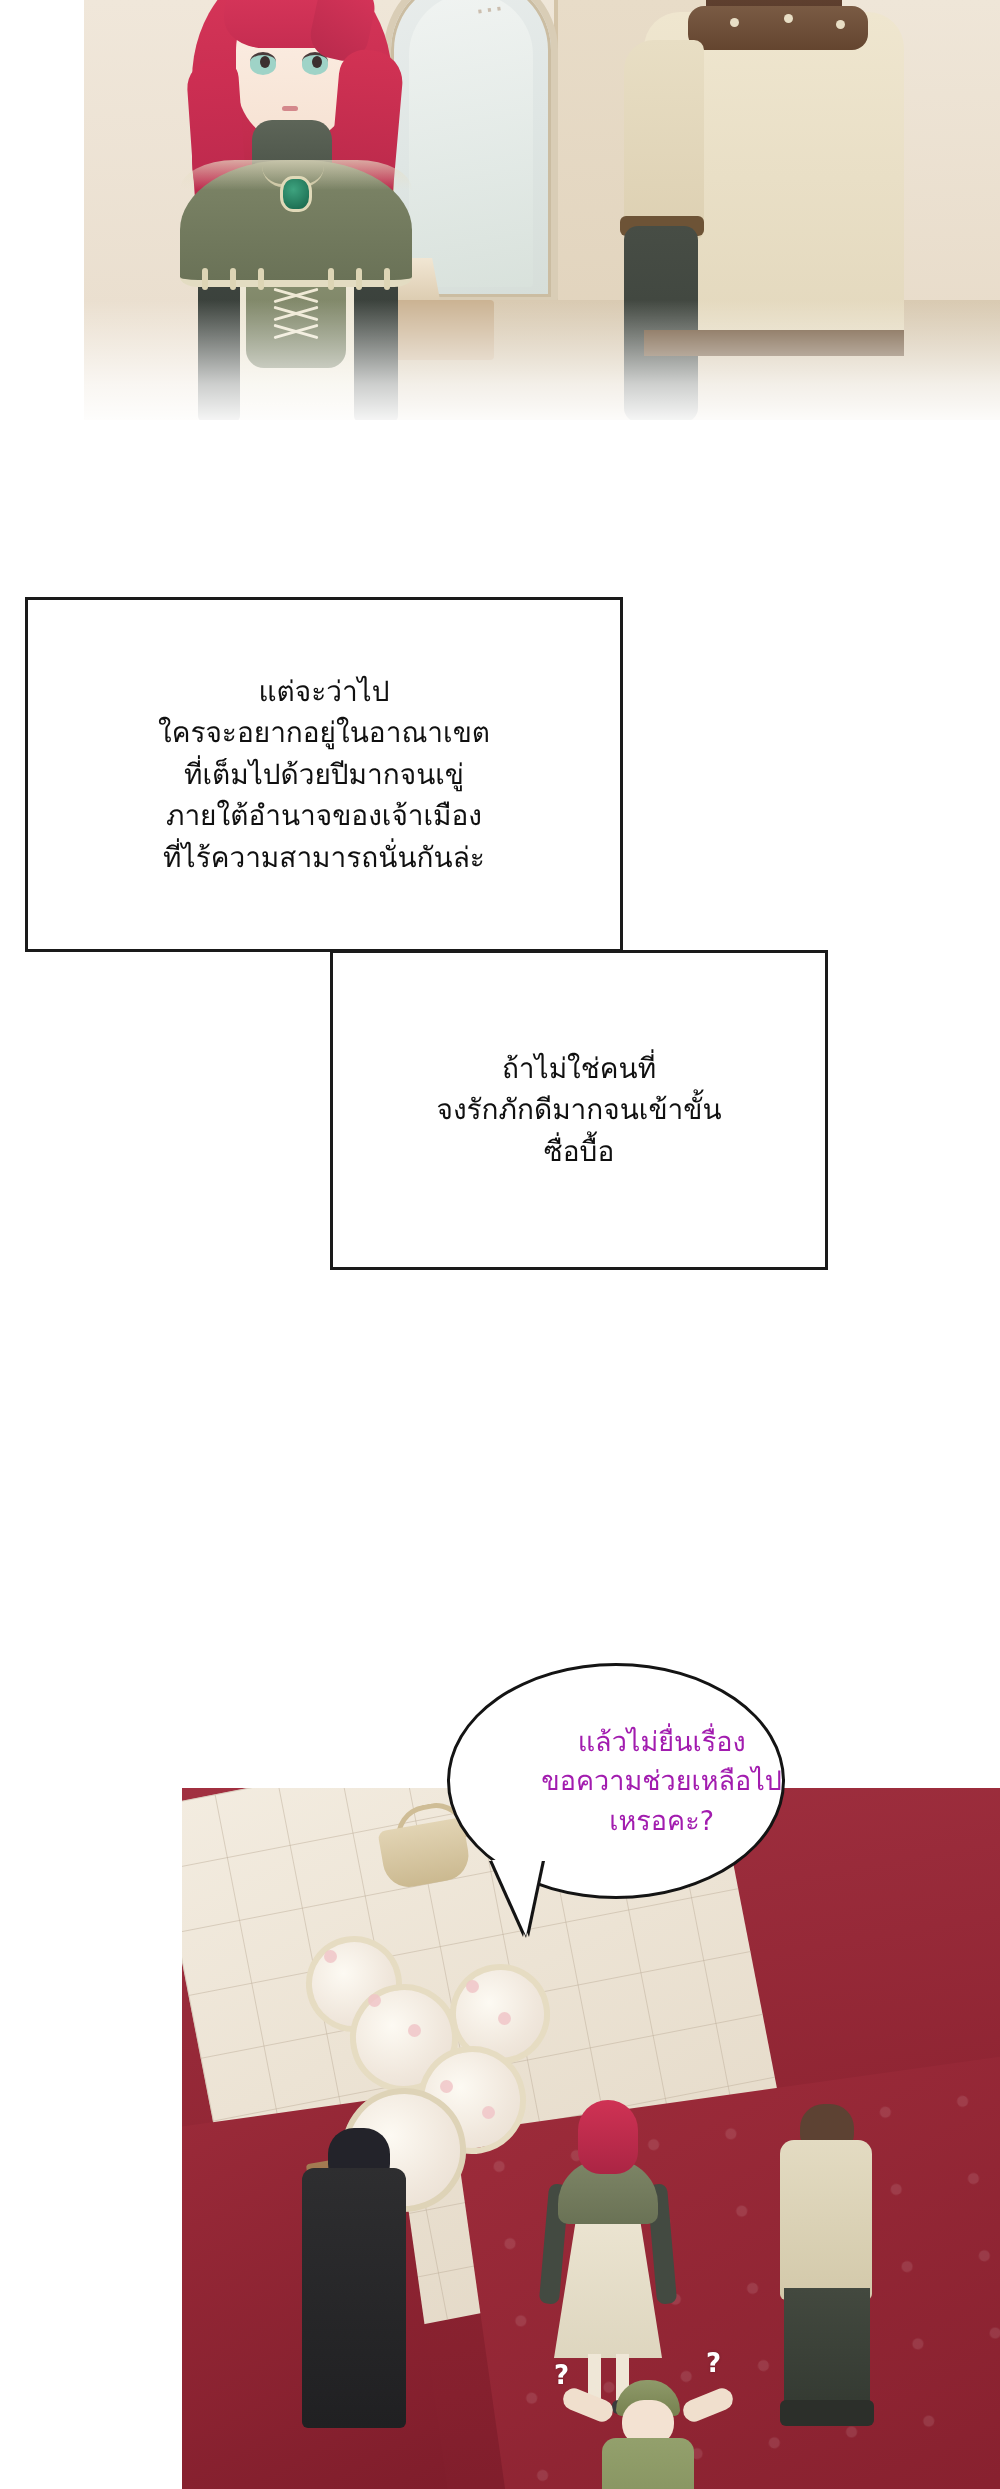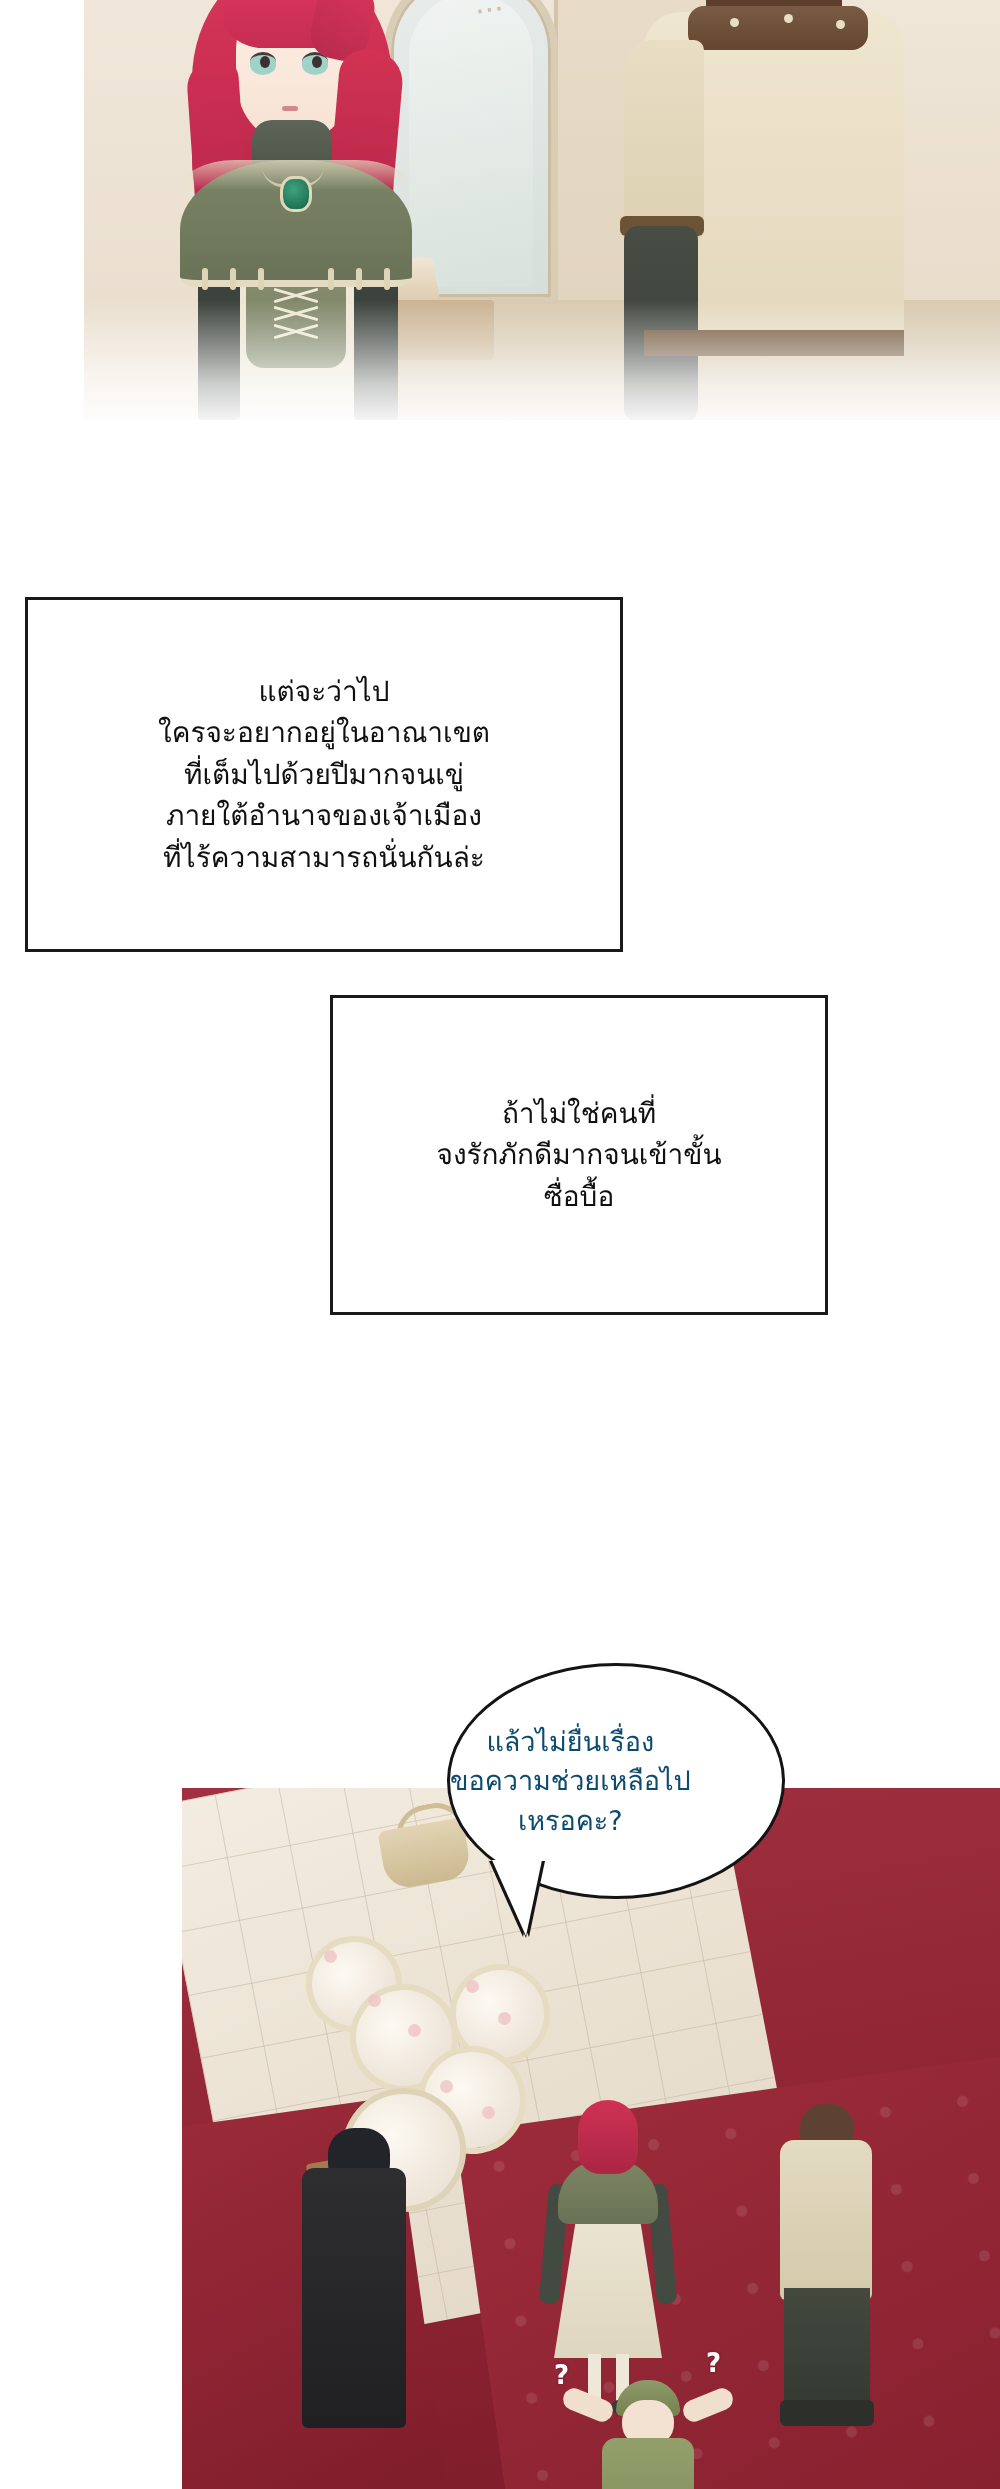--- a/index.html
+++ b/index.html
@@ -248,21 +248,20 @@
     font-size: 28px;
     white-space: pre-line;
   }
   #narration-1 {
     left: 25px; top: 597px; width: 598px; height: 355px;
     z-index: 5;
   }
   #narration-2 {
     left: 330px; top: 950px; width: 498px; height: 320px;
     z-index: 4;
-    margin-top: 45px;
   }
 
   
   .panel2 {
     position: absolute;
     left: 182px; top: 1788px;
     width: 818px; height: 701px;
     overflow: hidden;
     background: #8f2430;
   }
@@ -410,24 +409,24 @@
   }
 
   
   #bubble-1 {
     position: absolute;
     left: 447px; top: 1663px;
     width: 332px; height: 230px;
     background: #ffffff;
     border: 3px solid #141414;
     border-radius: 50% / 50%;
-    display: flex; align-items: center; justify-content: flex-start;
+    display: flex; align-items: center; justify-content: flex-end;
     text-align: center;
     z-index: 8;
-    color: #0c4a6e;
+    color: #a21caf;
     font-family: "DejaVu Sans", "Liberation Sans", sans-serif;
   }
   #bubble-1 p { margin: 0; font-size: 27px; line-height: 1.45; white-space: pre-line; }
   #bubble-tail {
     position: absolute;
     left: 492px; top: 1860px;
     width: 0; height: 0;
     border-left: 34px solid transparent;
     border-right: 16px solid transparent;
     border-top: 76px solid #ffffff;

